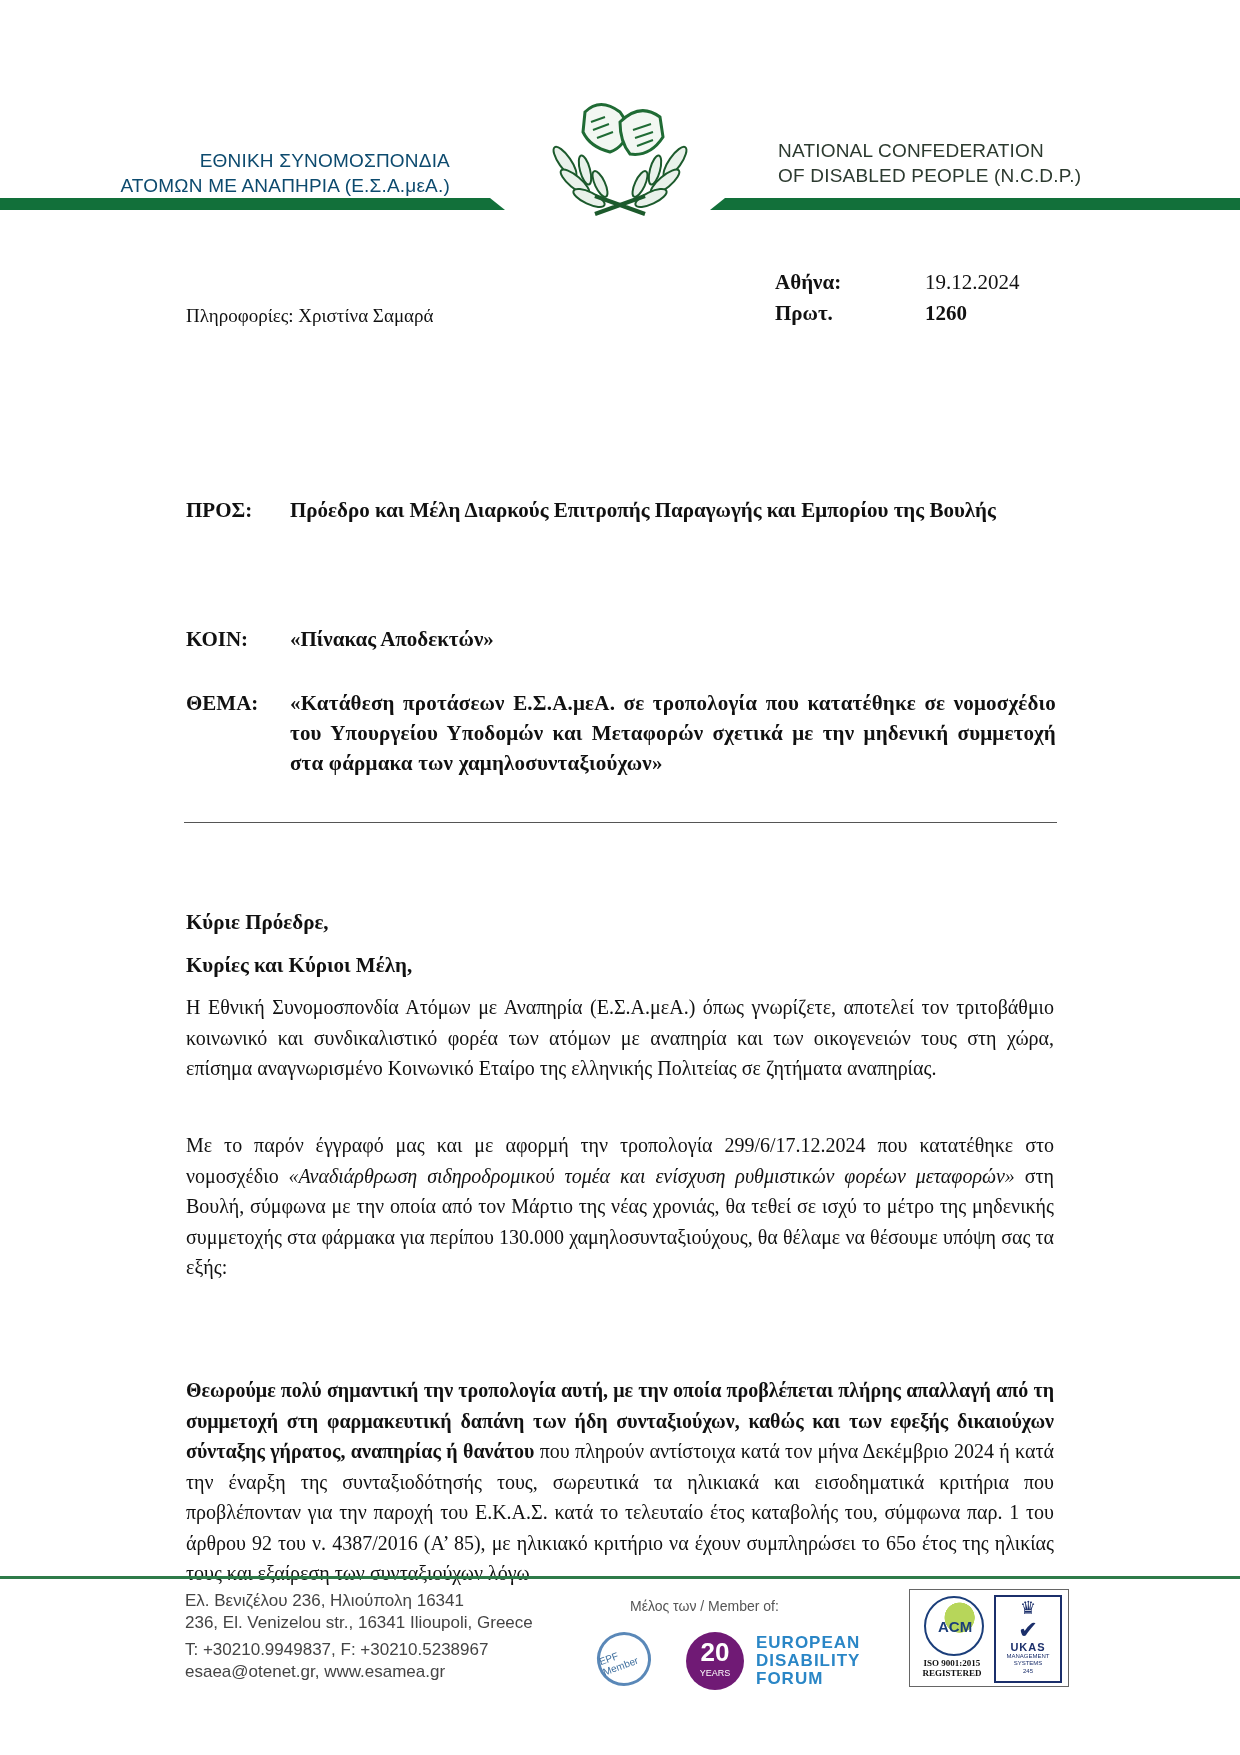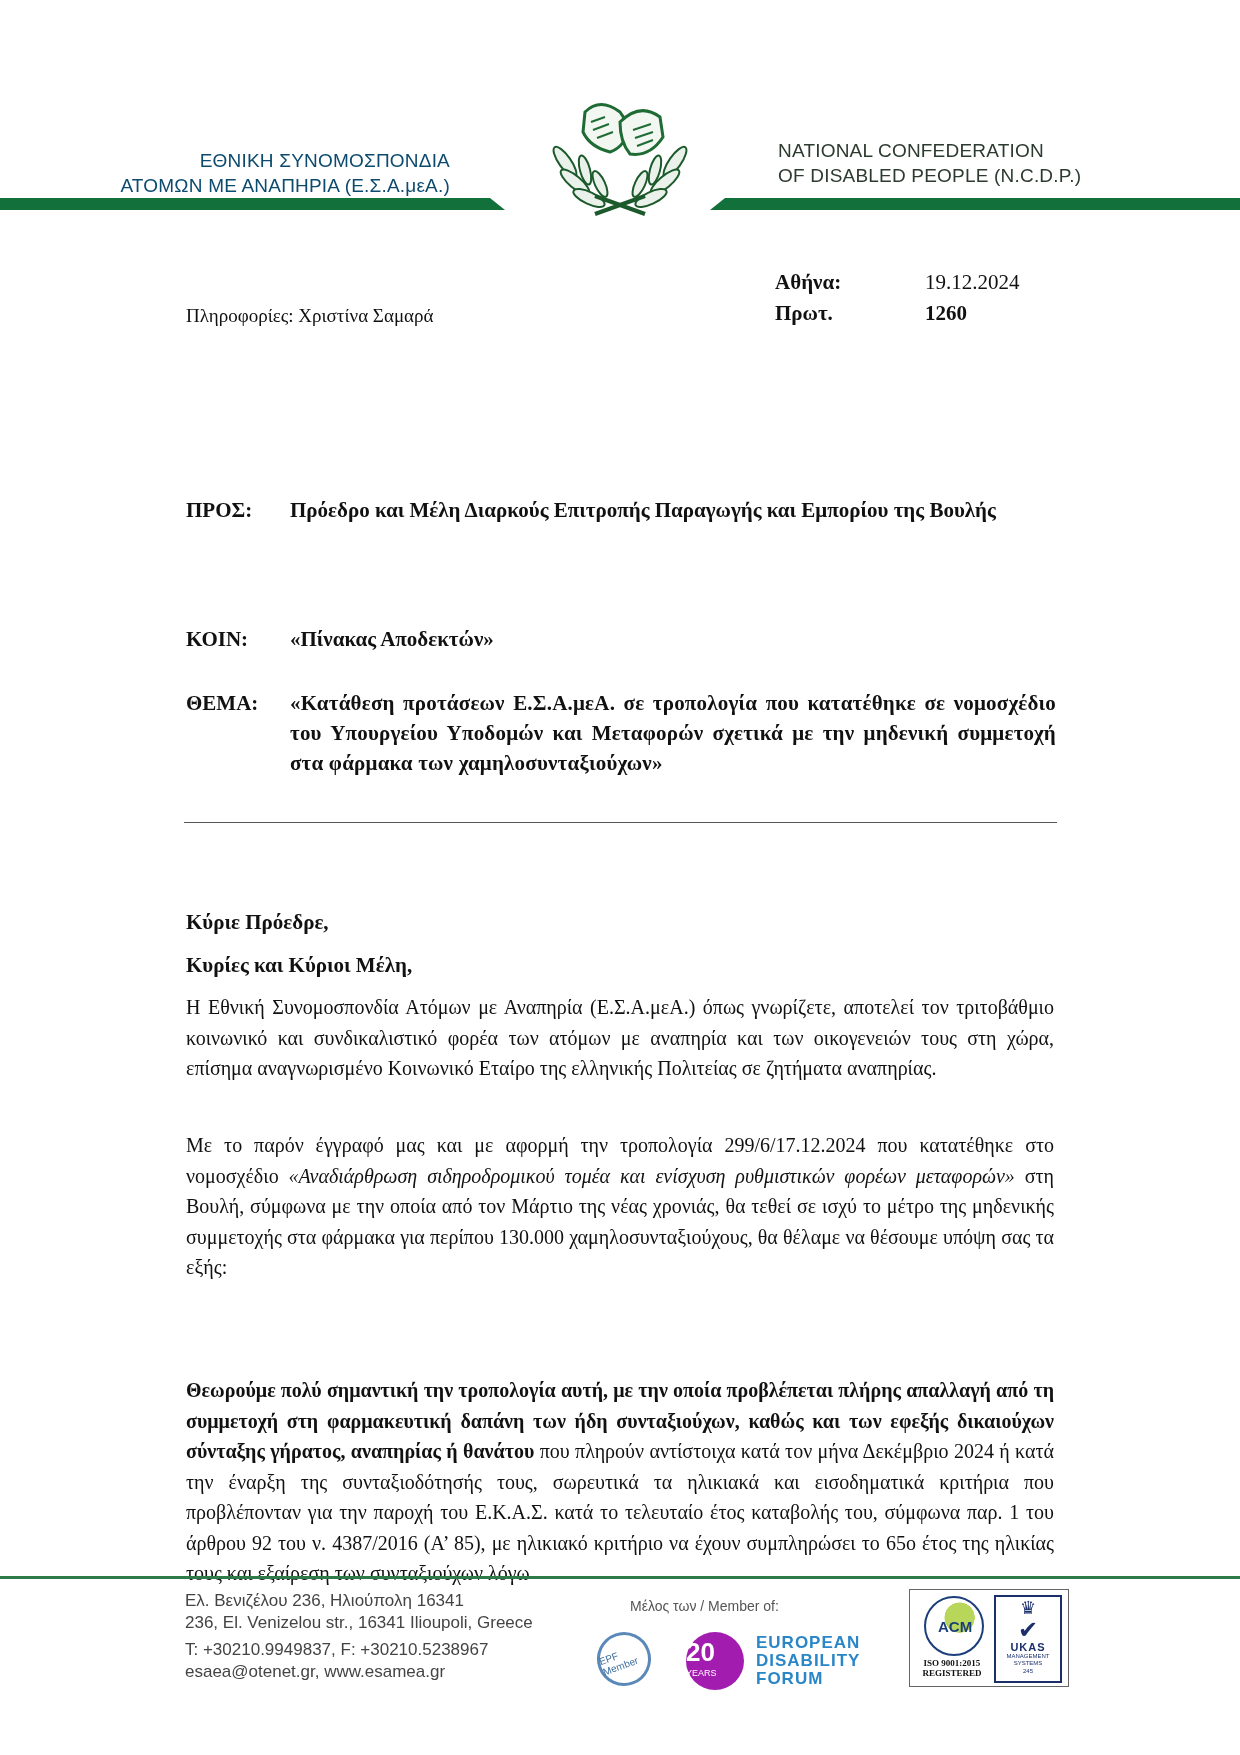--- a/index.html
+++ b/index.html
@@ -33,21 +33,21 @@
   .greet { position:absolute; left:186px; font-size:21px; font-weight:bold; }
   .para { position:absolute; left:186px; width:868px; font-size:20px; line-height:30.5px; text-align:justify; }
   .para i { font-style:italic; }
 
   
   .foot-line { position:absolute; left:0; width:1240px; top:1576px; height:3px; background:#2e7b49; }
   .foot-addr { position:absolute; left:185px; top:1590px; font-size:17px; line-height:22px; color:#444; }
   .foot-addr .gap { margin-top:5px; }
   .member-lbl { position:absolute; left:630px; top:1598px; font-size:14px; color:#555; }
   .epf { position:absolute; left:597px; top:1632px; width:54px; height:54px; border-radius:50%; border:3px solid #5a88b8; box-sizing:border-box; display:flex; align-items:center; justify-content:center; font-size:10px; color:#3f6f9e; transform:rotate(-20deg); }
-  .edf-badge { position:absolute; left:686px; top:1632px; width:58px; height:58px; border-radius:50%; background:#a21caf; color:#fff; }
+  .edf-badge { position:absolute; left:686px; top:1632px; width:58px; height:58px; border-radius:50%; background:#701a75; color:#fff; text-align:center; }
   .edf-badge .n { font-size:26px; font-weight:bold; line-height:32px; margin-top:4px; }
   .edf-badge .y { font-size:9px; line-height:10px; }
   .edf-text { position:absolute; left:756px; top:1634px; font-size:17px; line-height:18px; color:#2a86c6; font-weight:bold; letter-spacing:1px; }
   .cert { position:absolute; left:909px; top:1589px; width:158px; height:96px; border:1.5px solid #666; }
   .acm { position:absolute; left:8px; top:6px; width:68px; height:68px; }
   .acm .globe { width:56px; height:56px; border-radius:50%; border:2px solid #1b3e7a; margin-left:6px; background:radial-gradient(circle at 60% 35%, #b7d65a 0 30%, #fff 31%); position:relative; }
   .acm .acmtxt { position:absolute; left:12px; top:20px; font-size:15px; font-weight:bold; color:#1b3e7a; }
   .iso { position:absolute; left:4px; top:68px; width:76px; font-size:9px; font-weight:bold; line-height:10px; text-align:center; color:#111;font-family:Liberation Serif, serif; }
   .ukas { position:absolute; left:84px; top:5px; width:64px; height:84px; border:2px solid #1b2f6b; text-align:center; color:#1b2f6b; }
   .ukas .crown { font-size:18px; line-height:22px; }

